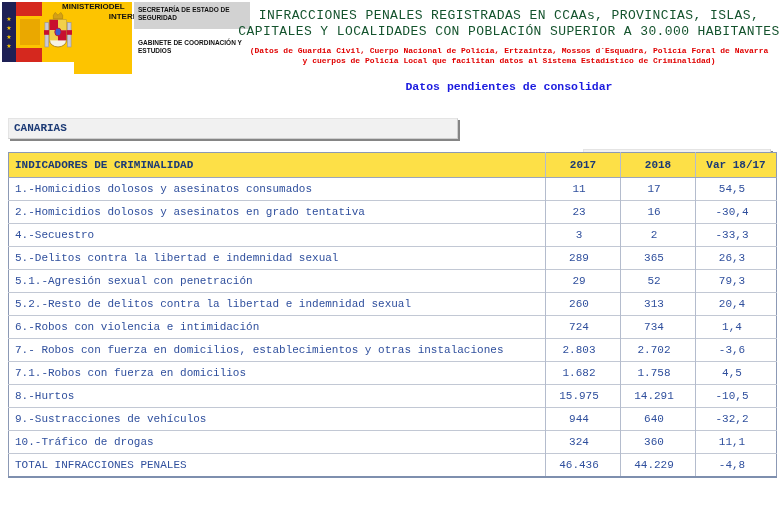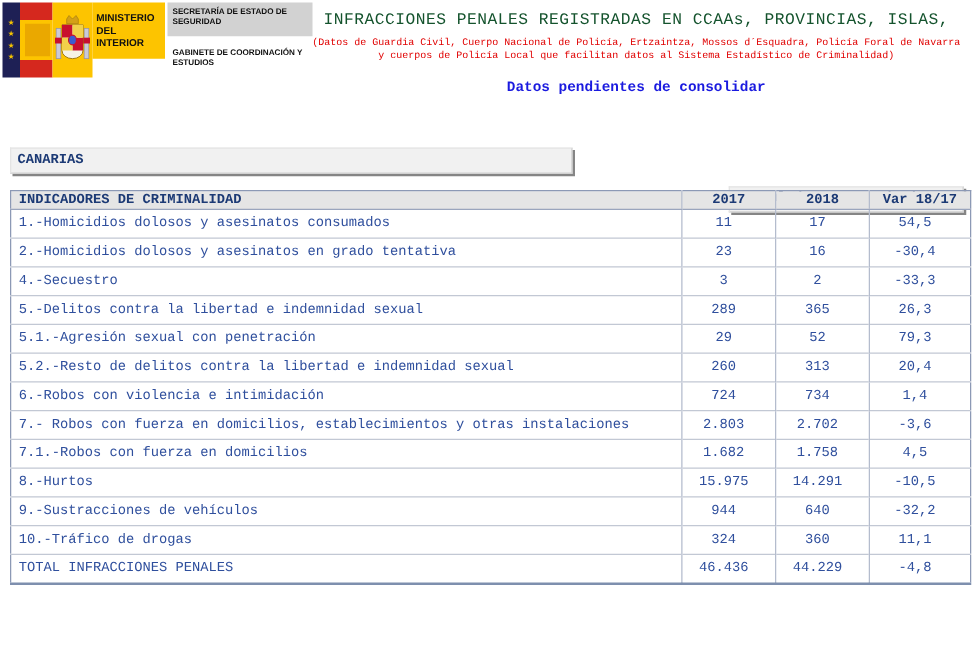--- a/index.html
+++ b/index.html
@@ -15,38 +15,38 @@
     width:14px; height:60px; background:#1e2055; display:flex; flex-direction:column;
     align-items:center; justify-content:center; gap:3px;
   }
   .eu-strip .star { color:#f5c400; font-size:6px; line-height:6px; font-family:"DejaVu Sans", sans-serif; }
   .flag { width:26px; height:60px; display:flex; flex-direction:column; }
   .flag .red { background:#d5281e; height:14px; }
   .flag .yellow { background:#fdc400; flex:1; position:relative; }
   .flag .yellow .inner { position:absolute; left:4px; right:2px; top:3px; bottom:3px; background:#eaa800; }
   .arms { width:32px; height:60px; background:#fdc400; display:flex; align-items:center; justify-content:center; }
   .ministry-name {
-    width:58px; height:45px; background:#fdc400; display:flex; flex-direction:column;
+    width:58px; height:72px; background:#fdc400; display:flex; flex-direction:row;
     justify-content:center; padding-left:3px;
     font-family:"Liberation Sans", sans-serif; font-weight:bold; font-size:8px;
     line-height:10px; color:#111;
   }
   .dept-col { width:116px; margin-left:2px; display:flex; flex-direction:column; }
   .dept-box {
     font-family:"Liberation Sans", sans-serif; font-weight:bold; font-size:6.5px;
     line-height:8px; color:#111; padding:4px 3px 2px 4px; height:27px;
   }
   .dept-box.gray { background:#d2d2d2; }
   .dept-box.white { background:#ffffff; margin-top:6px; }
 
   
   .title-block { position:absolute; left:236px; right:2px; top:8px; text-align:center; }
   .title-line { font-weight:normal; font-size:13px; line-height:16px; letter-spacing:0.4px; color:#14532d; }
   .sources { margin-top:6px; }
-  .sources-line { font-weight:normal; font-size:8px; line-height:9.5px; color:#e00000; }
+  .sources-line { font-weight:bold; font-size:8px; line-height:9.5px; color:#e00000; }
   .pending { margin-top:15px; font-weight:bold; font-size:11.5px; color:#1a1adf; }
 
   
   .sel-box {
     position:absolute; top:118px; height:21px; background:#f1f1f1;
     border:1px solid #cfcfcf; border-top-color:#e4e4e4; border-left-color:#e4e4e4;
     box-shadow:2px 2px 0 0 #858585;
     font-weight:bold; font-size:11px; color:#1c3a75; padding:3px 0 0 5px; cursor:pointer;
   }
   .region-box { left:8px; width:450px; }
@@ -56,21 +56,21 @@
   table.stats {
     position:absolute; left:8px; top:152px; width:768px;
     border-collapse:collapse; table-layout:fixed;
     border:1px solid #8c99b5; border-bottom:2px solid #7e8fae;
     font-size:11px;
   }
   table.stats col.c-label { width:537px; }
   table.stats col.c-num   { width:75px; }
   table.stats col.c-var   { width:81px; }
   table.stats th {
-    background:#e5e5e5; color:#1c3a75; font-weight:bold; height:15px;
+    background:#fde047; color:#1c3a75; font-weight:bold; height:25px;
     border-bottom:1px solid #9aa5bd; text-align:center;
   }
   table.stats th.h-label { text-align:left; padding-left:6px; }
   table.stats td {
     color:#2f4f9d; height:23px; border-top:1px solid #c2c8d4;
     white-space:nowrap; overflow:hidden;
   }
   table.stats td.label { padding-left:6px; text-align:left; }
   table.stats td.num, table.stats th.v { border-left:1px solid #b4bccd; }
   table.stats td.num { text-align:center; padding-right:8px; }
@@ -112,20 +112,21 @@
     <span>DEL INTERIOR</span>
   </div>
   <div class="dept-col">
     <div class="dept-box gray">SECRETARÍA DE ESTADO DE SEGURIDAD</div>
     <div class="dept-box white">GABINETE DE COORDINACIÓN Y ESTUDIOS</div>
   </div>
 </div>
 
 <div class="title-block">
   <div class="title-line">INFRACCIONES PENALES REGISTRADAS EN CCAAs, PROVINCIAS, ISLAS,</div>
+  <div class="title-line">CAPITALES Y LOCALIDADES CON POBLACIÓN SUPERIOR A 30.000 HABITANTES</div>
   <div class="sources">
     <div class="sources-line">(Datos de Guardia Civil, Cuerpo Nacional de Policía, Ertzaintza, Mossos d´Esquadra, Policía Foral de Navarra</div>
     <div class="sources-line">y cuerpos de Policía Local que facilitan datos al Sistema Estadístico de Criminalidad)</div>
   </div>
   <div class="pending">Datos pendientes de consolidar</div>
 </div>
 
 <div class="sel-box region-box">CANARIAS</div>
 <div class="sel-box period-box">Acumulado enero a junio</div>
 

